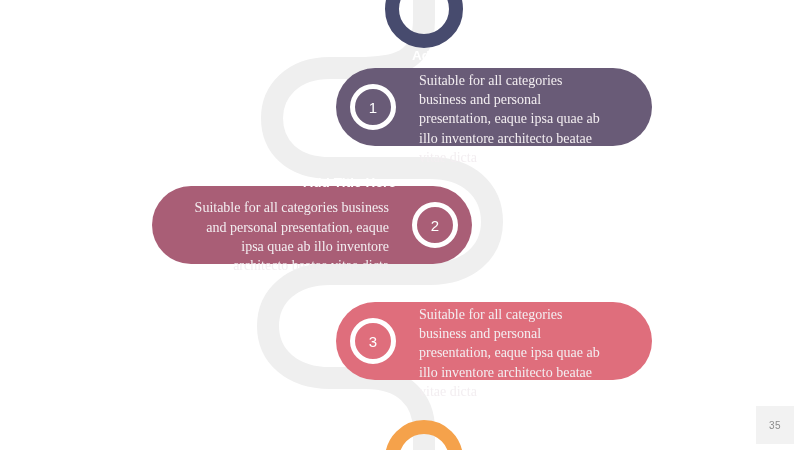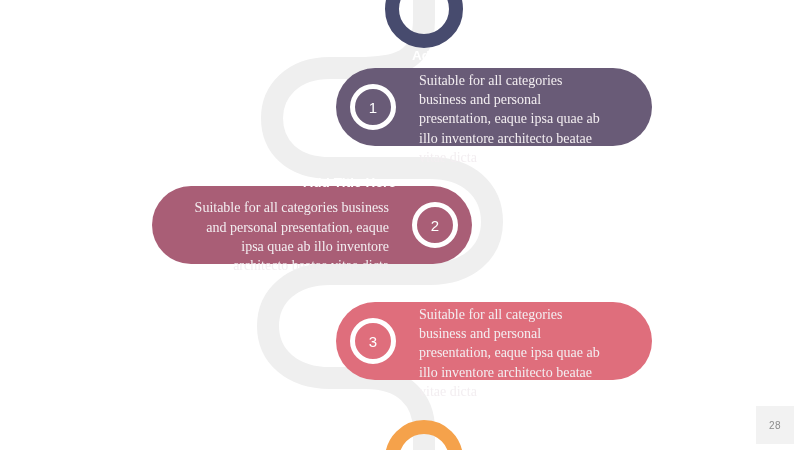--- a/index.html
+++ b/index.html
@@ -192,16 +192,16 @@
     </div>
     <div class="step-text">
       <p class="step-title">Add Title Here</p>
       <p class="step-desc">Suitable for all categories business and personal presentation, eaque ipsa quae ab illo inventore architecto beatae vitae dicta</p>
     </div>
   </div>
 
   <div id="cap-bottom" class="cap-ring"></div>
 
   <div id="page-badge">
-    <span>28</span>
+    <span>35</span>
   </div>
 
 </div>
 
 </body></html>

